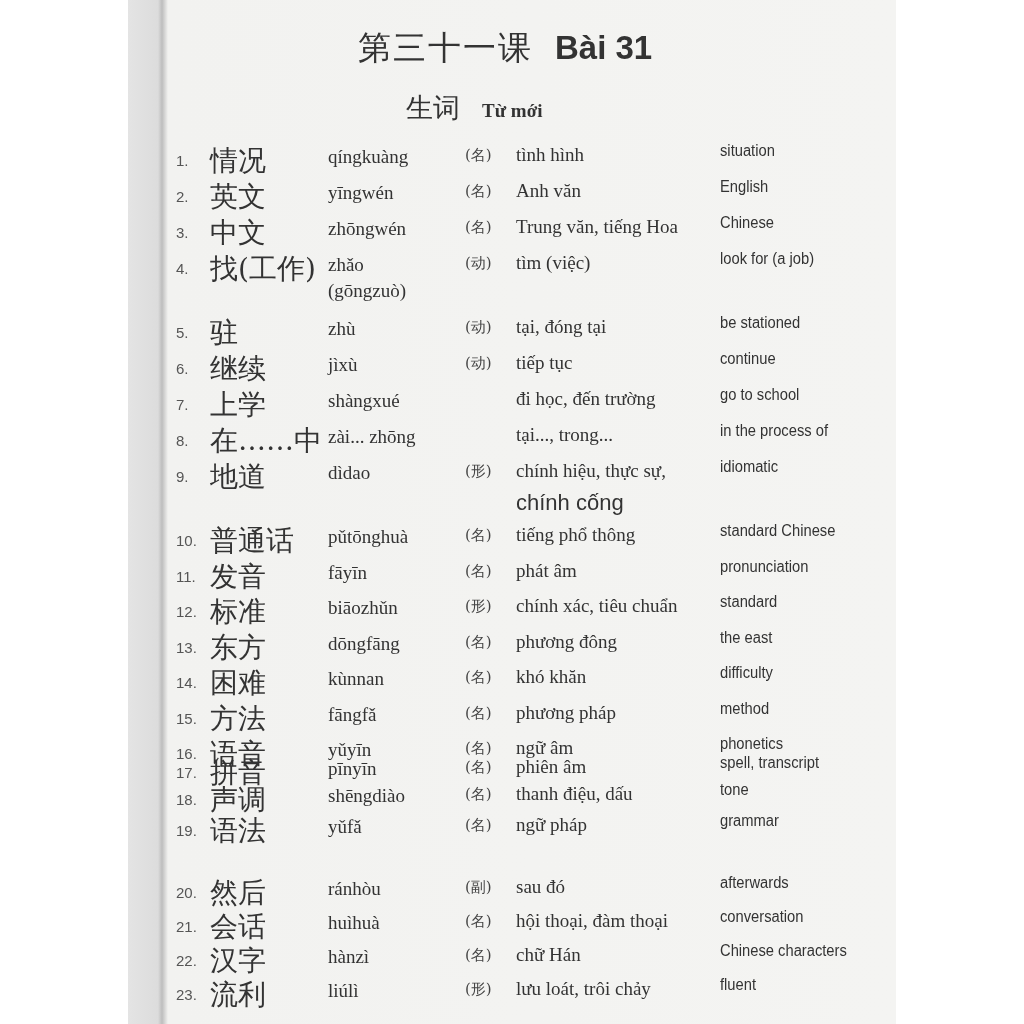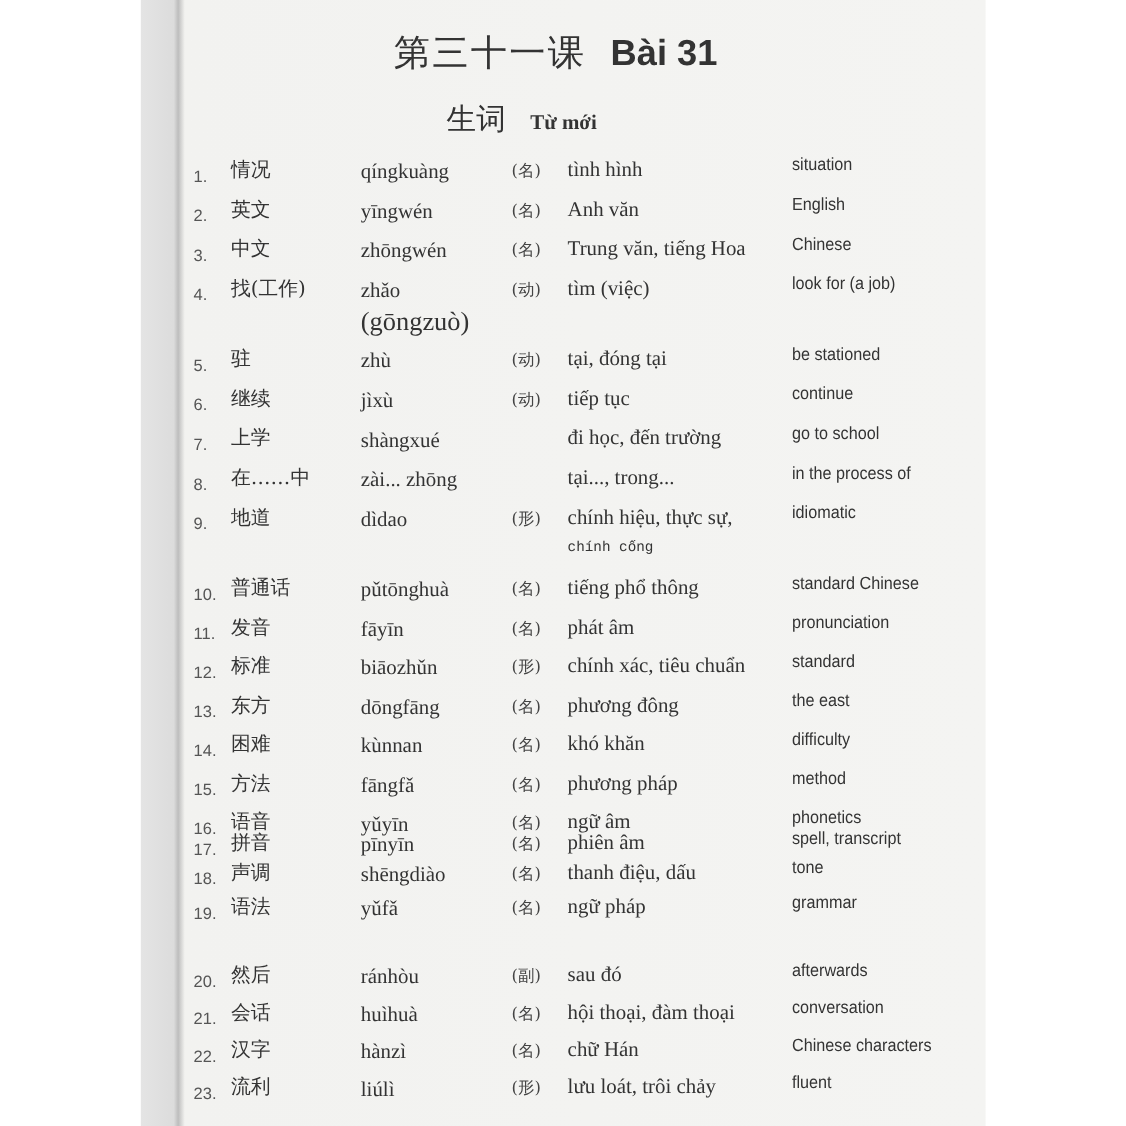--- a/index.html
+++ b/index.html
@@ -15,26 +15,26 @@
     position: absolute; left: 230px; top: 26px; font-size: 33px; color: #333; letter-spacing: 2px;
     font-family: "DejaVu Serif", serif;
   }
   .title .latin { font-family: "Liberation Sans", sans-serif; font-weight: bold; letter-spacing: 0; margin-left: 22px; }
   .subtitle {
     position: absolute; left: 278px; top: 90px; font-size: 27px; color: #333;
   }
   .subtitle .vi { font-family: "Liberation Serif", serif; font-weight: bold; margin-left: 22px; }
   .row { position: absolute; left: 0; width: 768px; height: 36px; }
   .num { position: absolute; left: 48px; top: 10px; font-family: "Liberation Sans", sans-serif; font-size: 15px; color: #555; }
-  .han { position: absolute; left: 82px; top: 0; font-size: 18px; color: #333; white-space: nowrap; }
+  .han { position: absolute; left: 82px; top: 0; font-size: 28px; color: #333; white-space: nowrap; }
   .pin { position: absolute; left: 200px; top: 4px; font-family: "Liberation Serif", serif; font-size: 19px; color: #333; white-space: nowrap; }
-  .pin2 { position: absolute; left: 200px; top: 30px; font-family: "Liberation Serif", serif; font-size: 24px; color: #333; }
+  .pin2 { position: absolute; left: 200px; top: 30px; font-family: "Liberation Serif", serif; font-size: 19px; color: #333; }
   .pos { position: absolute; left: 337px; top: 4px; font-size: 15px; color: #444; }
   .vi { position: absolute; left: 388px; top: 2px; font-family: "Liberation Serif", serif; font-size: 19px; color: #333; white-space: nowrap; }
-  .vi2 { position: absolute; left: 388px; top: 32px; font-family: Liberation Mono, monospace; font-size: 13px; color: #333; }
+  .vi2 { position: absolute; left: 388px; top: 32px; font-family: Liberation Sans, sans-serif; font-size: 22px; color: #333; }
   .en { position: absolute; left: 592px; top: 0; font-family: "Liberation Sans", sans-serif; font-size: 16px; color: #333; white-space: nowrap; transform: scaleX(0.92); transform-origin: left; }
 </style>
 </head>
 <body>
 
 <div class="page">
   <div class="title">
     <span>第三十一课</span><span class="latin">Bài 31</span>
   </div>
   <div class="subtitle">

